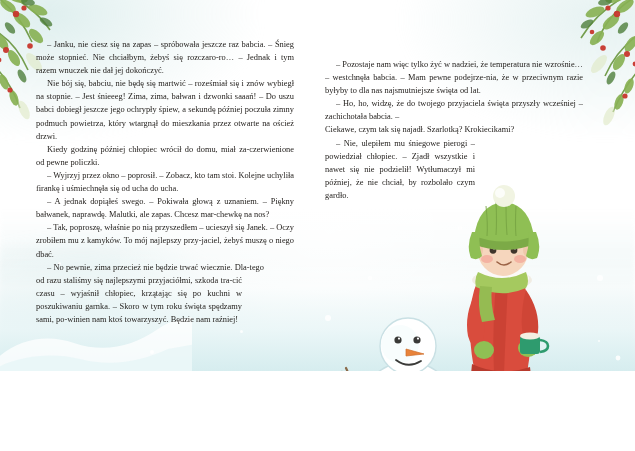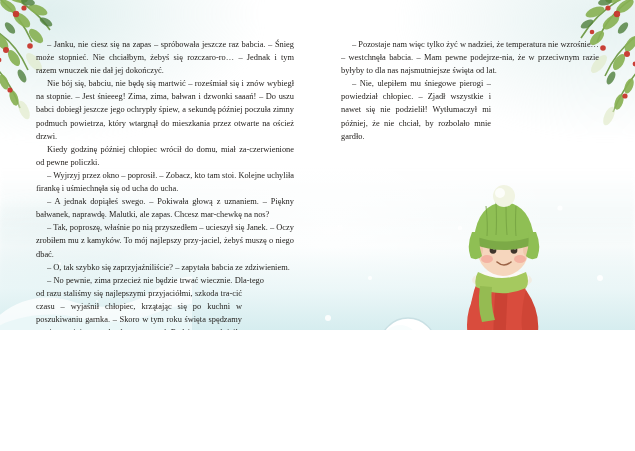--- a/index.html
+++ b/index.html
@@ -10,21 +10,21 @@
     width: 635px;
     height: 451px;
     overflow: hidden;
     font-family: "Liberation Serif", serif;
     background: #ffffff;
   }
 
   #page {
     position: relative;
     width: 635px;
-    height: 330px;
+    height: 371px;
     background: #ffffff;
     overflow: hidden;
   }
 
   
   .wash {
     position: absolute;
     pointer-events: none;
   }
   .wash-top-left {
@@ -78,21 +78,21 @@
     top: 38px;
     width: 258px;
     font-size: 8.4px;
     line-height: 13.1px;
     color: #25221f;
     text-align: justify;
     text-justify: inter-word;
     hyphens: manual;
   }
   .col-left { left: 36px; }
-  .col-right { left: 341px; }
+  .col-right { left: 325px; margin-top: 20px; }
 
   .col p {
     margin: 0;
     text-indent: 11px;
   }
   .col p.noindent { text-indent: 0; }
 
   .narrowing {
     text-align: justify;
   }
@@ -223,34 +223,35 @@
   <div class="snow-dot" style="left:30px; top:400px; width:5px; height:5px;"></div>
   <div class="snow-dot" style="left:180px; top:430px; width:4px; height:4px;"></div>
 
   <div class="col col-left">
     <p>– Janku, nie ciesz się na zapas – spróbowała jeszcze raz babcia. – Śnieg może stopnieć. Nie chciałbym, żebyś się rozczaro-ro… – Jednak i tym razem wnuczek nie dał jej dokończyć.</p>
     <p>Nie bój się, babciu, nie będę się martwić – roześmiał się i znów wybiegł na stopnie. – Jest śnieeeg! Zima, zima, bałwan i dzwonki saaań! – Do uszu babci dobiegł jeszcze jego ochrypły śpiew, a sekundę później poczuła zimny podmuch powietrza, który wtargnął do mieszkania przez otwarte na oścież drzwi.</p>
     <p>Kiedy godzinę później chłopiec wrócił do domu, miał za-czerwienione od pewne policzki.</p>
     <p>– Wyjrzyj przez okno – poprosił. – Zobacz, kto tam stoi. Kolejne uchyliła firankę i uśmiechnęła się od ucha do ucha.</p>
     <p>– A jednak dopiąłeś swego. – Pokiwała głową z uznaniem. – Piękny bałwanek, naprawdę. Malutki, ale zapas. Chcesz mar-chewkę na nos?</p>
     <p>– Tak, poproszę, właśnie po nią przyszedłem – ucieszył się Janek. – Oczy zrobiłem mu z kamyków. To mój najlepszy przy-jaciel, żebyś muszę o niego dbać.</p>
-    <p>– O, tak szybko się zaprzyjaźniliście? – zapytała babcia ze zdziwieniem.</p>
     <div class="narrowing">
       <div style="float:right; width:0; height:74px;"></div>
       <div style="float:right; width:30px; height:13px;"></div>
       <div style="float:right; width:52px; height:13px; clear:right;"></div>
       <div style="float:right; width:70px; height:13px; clear:right;"></div>
       <p>– No pewnie, zima przecież nie będzie trwać wiecznie. Dla-tego od razu staliśmy się najlepszymi przyjaciółmi, szkoda tra-cić czasu – wyjaśnił chłopiec, krzątając się po kuchni w poszukiwaniu garnka. – Skoro w tym roku święta spędzamy sami, po-winien nam ktoś towarzyszyć. Będzie nam raźniej!</p>
     </div>
   </div>
 
   <div class="col col-right">
     <p>– Pozostaje nam więc tylko żyć w nadziei, że temperatura nie wzrośnie… – westchnęła babcia. – Mam pewne podejrze-nia, że w przeciwnym razie byłyby to dla nas najsmutniejsze święta od lat.</p>
+    <p>– Ho, ho, widzę, że do twojego przyjaciela święta przyszły wcześniej – zachichotała babcia. –</p>
+    <p class="noindent">Ciekawe, czym tak się najadł. Szarlotką? Krokiecikami?</p>
     <div style="width:150px;">
-      <p>– Nie, ulepiłem mu śniegowe pierogi – powiedział chłopiec. – Zjadł wszystkie i nawet się nie podzielił! Wytłumaczył mi później, że nie chciał, by rozbolało mnie gardło.</p>
+      <p>– Nie, ulepiłem mu śniegowe pierogi – powiedział chłopiec. – Zjadł wszystkie i nawet się nie podzielił! Wytłumaczył mi później, że nie chciał, by rozbolało czym gardło.</p>
     </div>
   </div>
 
   <svg id="illustration" viewBox="0 0 335 283">
 
     <ellipse cx="175" cy="262" rx="150" ry="26" fill="#e6f4f5" opacity="0.85"></ellipse>
     <ellipse cx="120" cy="268" rx="95" ry="18" fill="#ffffff" opacity="0.8"></ellipse>
 
     <g>
 

